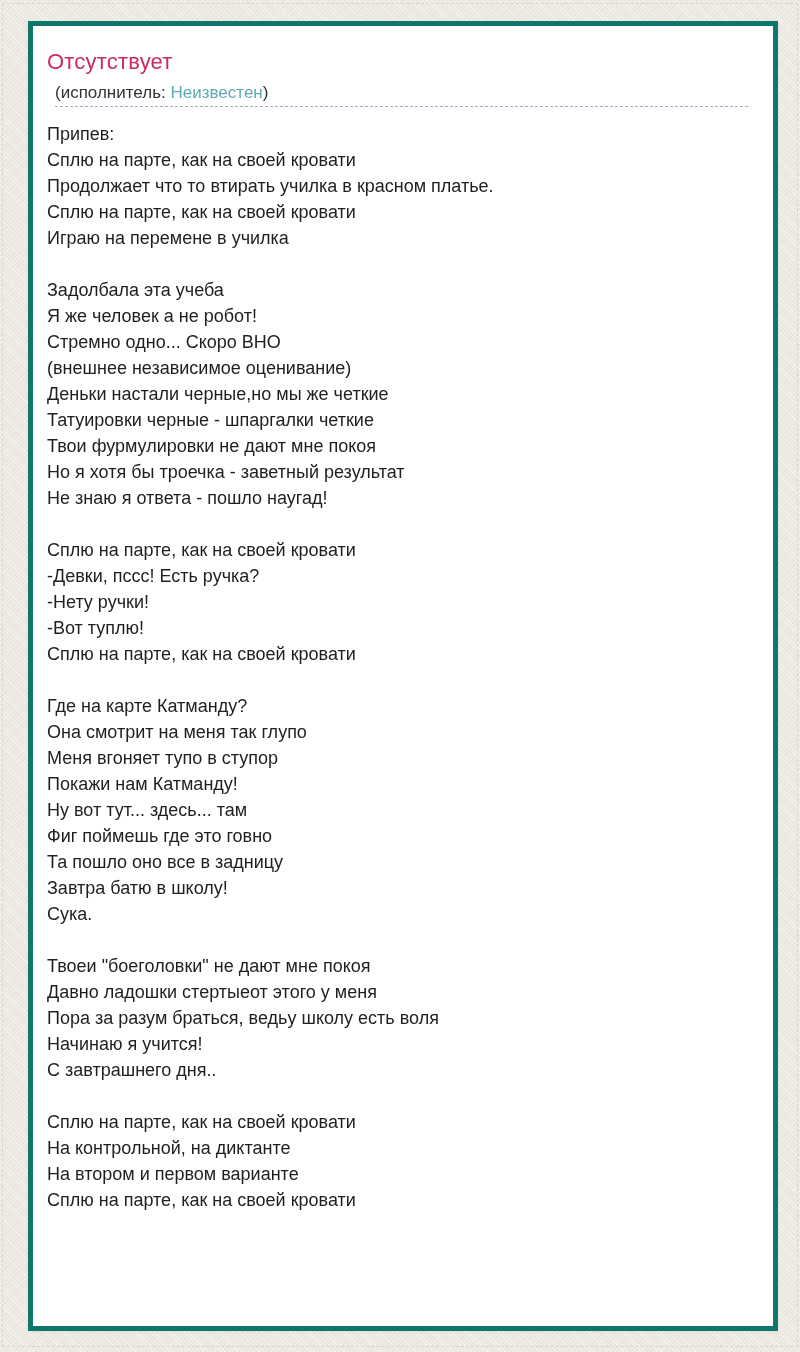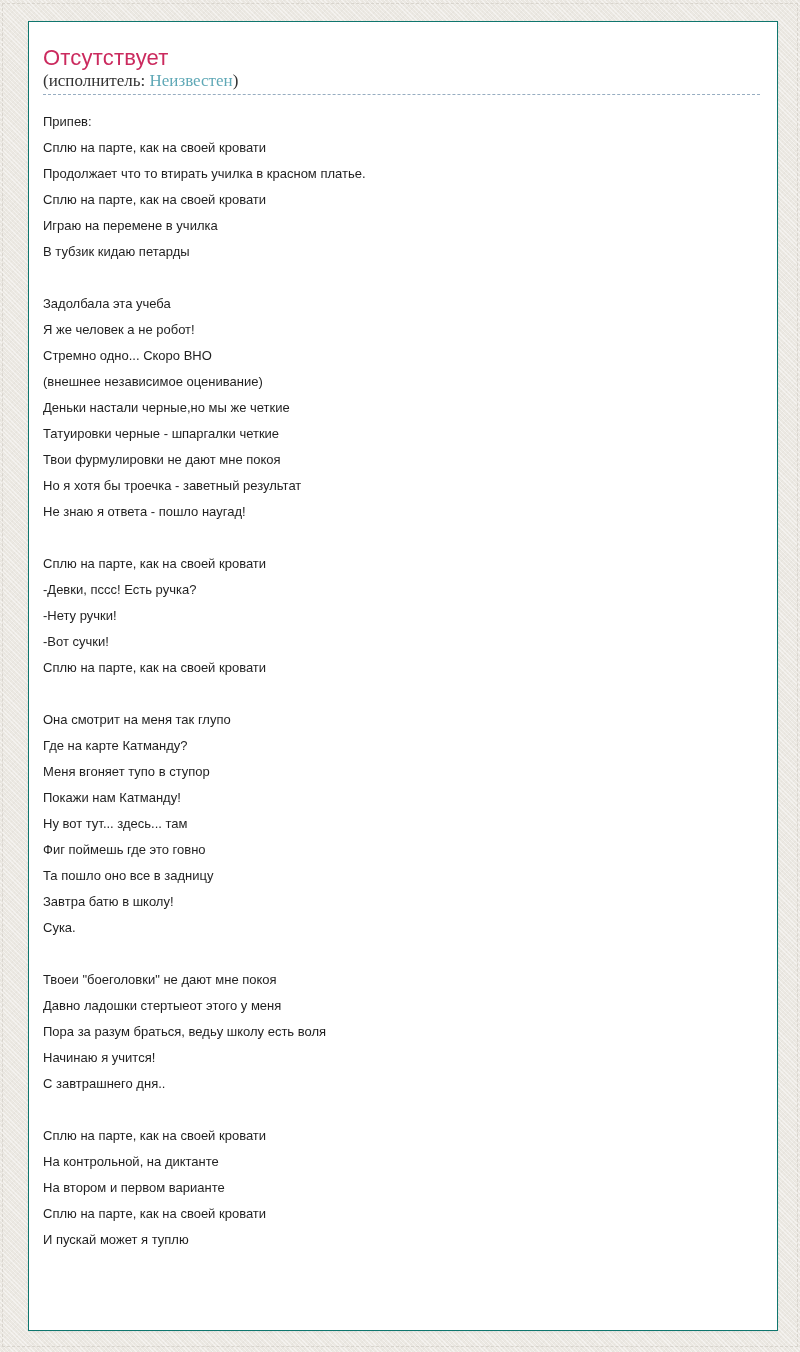--- a/index.html
+++ b/index.html
@@ -27,49 +27,48 @@
     pointer-events: none;
   }
   .lyrics-card {
     position: absolute;
     left: 28px;
     top: 21px;
     width: 750px;
     height: 1310px;
     box-sizing: border-box;
     background: #ffffff;
-    border: 1px solid #0f766e;
+    border: 5px solid #0f766e;
     box-shadow: 0 1px 3px rgba(0,0,0,0.06);
     padding: 22px 17px 26px 14px;
   }
   h1.song-title {
     margin: 0;
     font-size: 22px;
     font-weight: 400;
     line-height: 27px;
     color: #cb2a5e;
     letter-spacing: 0.2px;
   }
   .artist-line {
-    margin: 0;
+    margin: 8px;
     font-size: 17px;
     line-height: 20px;
     color: #333333;
     padding-bottom: 3px;
     border-bottom: 1px dashed #97adc1;
-    font-family: Liberation Serif, serif;
   }
   .artist-link {
     color: #5fa8b6;
     text-decoration: none;
     cursor: pointer;
   }
   .lyrics-text {
     margin-top: 14px;
-    font-size: 13px;
+    font-size: 18px;
     line-height: 26px;
     color: #1f1f1f;
   }
   .lyric-line {
     min-height: 26px;
     white-space: pre-wrap;
   }
 </style>
 </head>
 <body>
@@ -80,53 +79,51 @@
   <h1 class="song-title">Отсутствует</h1>
 
   <p class="artist-line"><span>(исполнитель: </span><a class="artist-link">Неизвестен</a><span>)</span></p>
 
   <div class="lyrics-text">
       <div class="lyric-line">Припев:</div>
       <div class="lyric-line">Сплю на парте, как на своей кровати</div>
       <div class="lyric-line">Продолжает что то втирать училка в красном платье.</div>
       <div class="lyric-line">Сплю на парте, как на своей кровати</div>
       <div class="lyric-line">Играю на перемене в училка</div>
-      <div class="lyric-line">В тубзик кидаю петарды</div>
       <div class="lyric-line">&nbsp;</div>
       <div class="lyric-line">Задолбала эта учеба</div>
       <div class="lyric-line">Я же человек а не робот!</div>
       <div class="lyric-line">Стремно одно... Скоро ВНО</div>
       <div class="lyric-line">(внешнее независимое оценивание)</div>
       <div class="lyric-line">Деньки настали черные,но мы же четкие</div>
       <div class="lyric-line">Татуировки черные - шпаргалки четкие</div>
       <div class="lyric-line">Твои фурмулировки не дают мне покоя</div>
       <div class="lyric-line">Но я хотя бы троечка - заветный результат</div>
       <div class="lyric-line">Не знаю я ответа - пошло наугад!</div>
       <div class="lyric-line">&nbsp;</div>
       <div class="lyric-line">Сплю на парте, как на своей кровати</div>
       <div class="lyric-line">-Девки, пссс! Есть ручка?</div>
       <div class="lyric-line">-Нету ручки!</div>
-      <div class="lyric-line">-Вот сучки!</div>
+      <div class="lyric-line">-Вот туплю!</div>
       <div class="lyric-line">Сплю на парте, как на своей кровати</div>
       <div class="lyric-line">&nbsp;</div>
+      <div class="lyric-line">Где на карте Катманду?</div>
       <div class="lyric-line">Она смотрит на меня так глупо</div>
-      <div class="lyric-line">Где на карте Катманду?</div>
       <div class="lyric-line">Меня вгоняет тупо в ступор</div>
       <div class="lyric-line">Покажи нам Катманду!</div>
       <div class="lyric-line">Ну вот тут... здесь... там</div>
       <div class="lyric-line">Фиг поймешь где это говно</div>
       <div class="lyric-line">Та пошло оно все в задницу</div>
       <div class="lyric-line">Завтра батю в школу!</div>
       <div class="lyric-line">Сука.</div>
       <div class="lyric-line">&nbsp;</div>
       <div class="lyric-line">Твоеи "боеголовки" не дают мне покоя</div>
       <div class="lyric-line">Давно ладошки стертыеот этого у меня</div>
       <div class="lyric-line">Пора за разум браться, ведьу школу есть воля</div>
       <div class="lyric-line">Начинаю я учится!</div>
       <div class="lyric-line">С завтрашнего дня..</div>
       <div class="lyric-line">&nbsp;</div>
       <div class="lyric-line">Сплю на парте, как на своей кровати</div>
       <div class="lyric-line">На контрольной, на диктанте</div>
       <div class="lyric-line">На втором и первом варианте</div>
       <div class="lyric-line">Сплю на парте, как на своей кровати</div>
-      <div class="lyric-line">И пускай может я туплю</div>
     </div>
 </div>
 
 </body></html>

